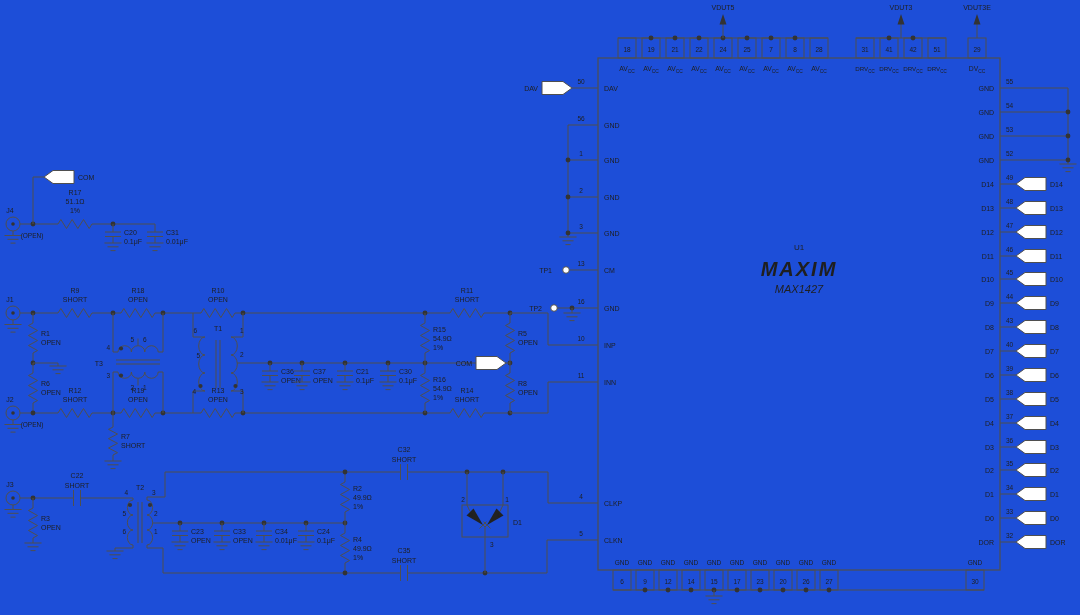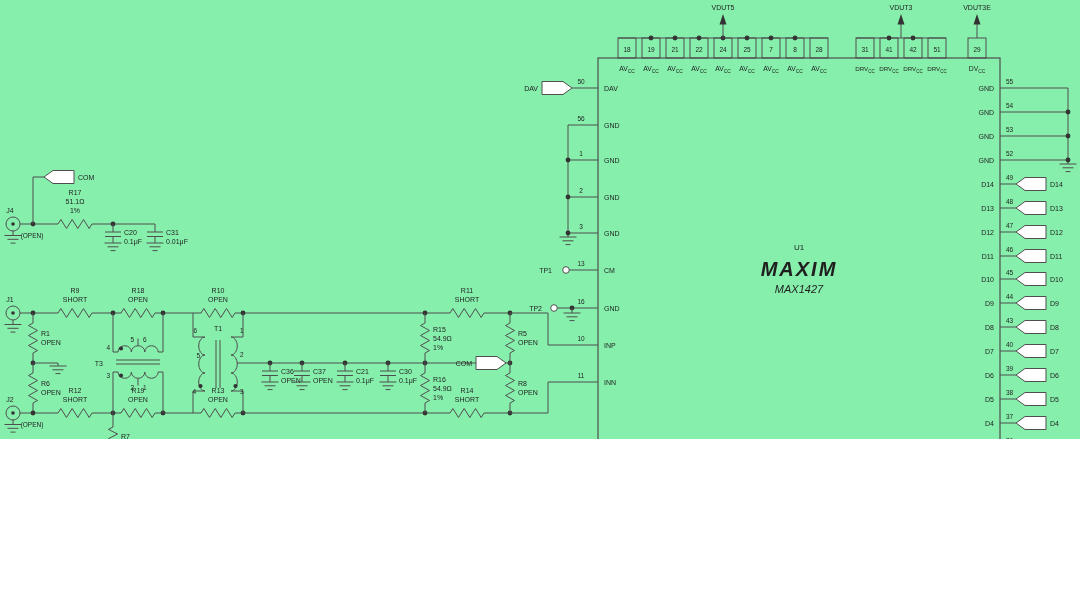--- a/index.html
+++ b/index.html
@@ -1,16 +1,16 @@
 <!DOCTYPE html>
 <html><head>
 <meta charset="utf-8">
 <style>
   html,body{margin:0;padding:0;background:#fff;}
-  #page{width:1080px;height:439px;background:#86efac;overflow:hidden;}
+  #page{width:1080px;height:615px;background:#1d4ed8;overflow:hidden;}
   svg text{font-family:"Liberation Sans", sans-serif; fill:#1f1f1f;}
 </style>
 </head>
 <body>
 
 <div id="page">
   <svg id="schematic" width="1080" height="615" viewBox="0 0 1080 615">
       <g>
         <rect x="598" y="58" width="402" height="512" fill="none" stroke="#4f4f4f" stroke-width="1.2"></rect>
         <text x="799" y="250" font-size="8" text-anchor="middle">U1</text>

